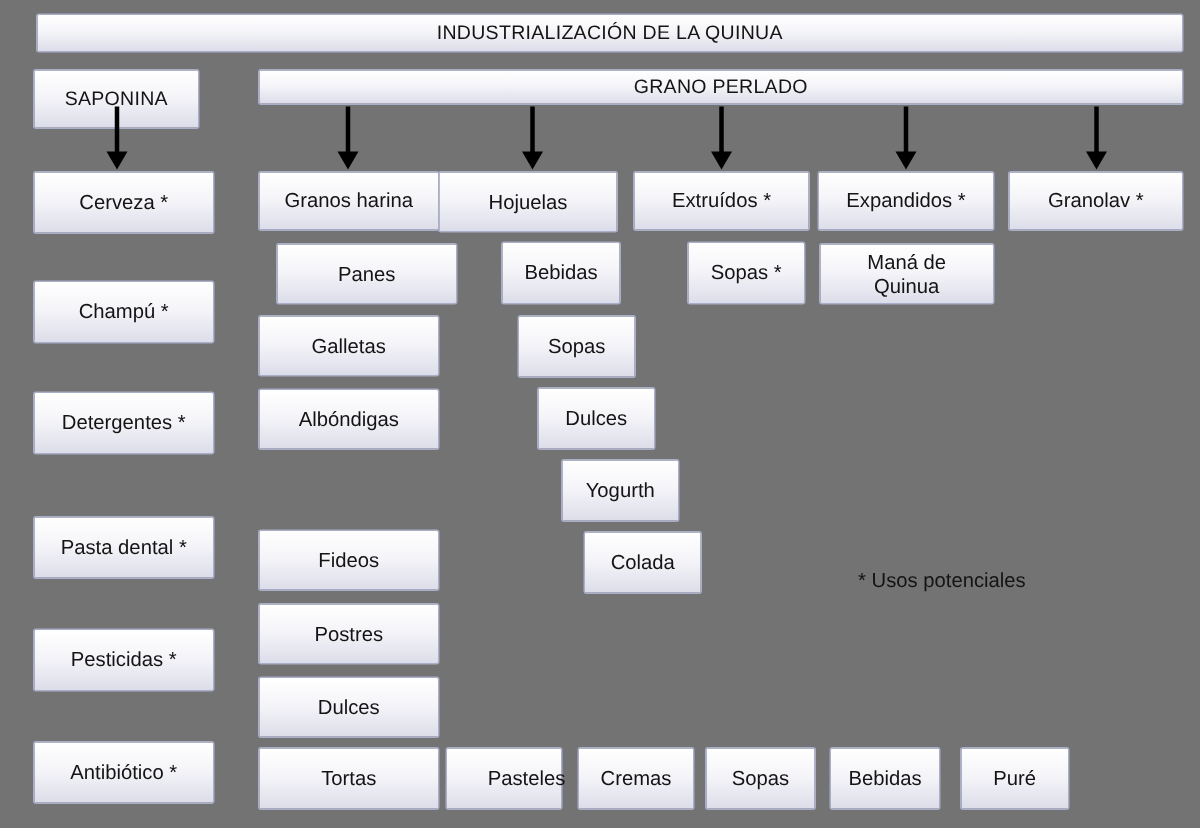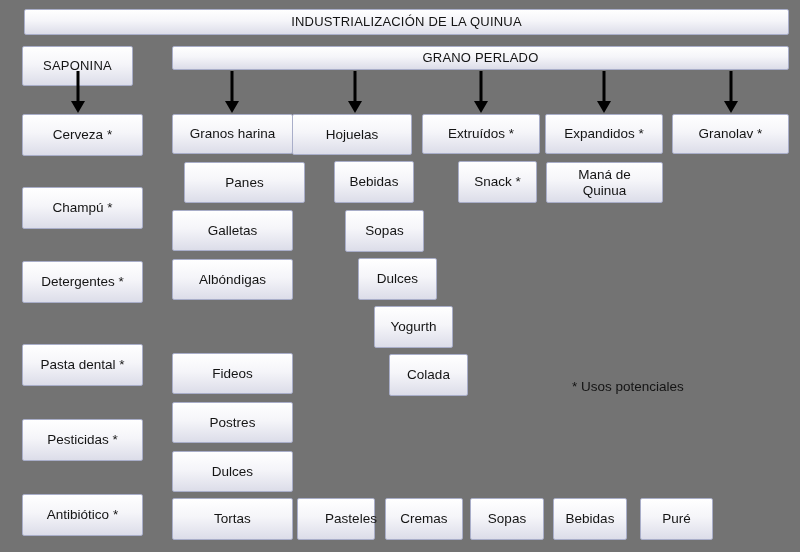--- a/index.html
+++ b/index.html
@@ -121,21 +121,21 @@
   <div class="box" style="left:172px; top:498px; width:121px; height:42px;">Tortas</div>
 
   <div class="box" style="left:292px; top:114px; width:120px; height:41px;">Hojuelas</div>
   <div class="box" style="left:334px; top:161px; width:80px; height:42px;">Bebidas</div>
   <div class="box" style="left:345px; top:210px; width:79px; height:42px;">Sopas</div>
   <div class="box" style="left:358px; top:258px; width:79px; height:42px;">Dulces</div>
   <div class="box" style="left:374px; top:306px; width:79px; height:42px;">Yogurth</div>
   <div class="box" style="left:389px; top:354px; width:79px; height:42px;">Colada</div>
 
   <div class="box" style="left:422px; top:114px; width:118px; height:40px;">Extruídos *</div>
-  <div class="box" style="left:458px; top:161px; width:79px; height:42px;">Snack *</div>
+  <div class="box" style="left:458px; top:161px; width:79px; height:42px;">Sopas *</div>
 
   <div class="box" style="left:545px; top:114px; width:118px; height:40px;">Expandidos *</div>
   <div class="box wrap" style="left:546px; top:162px; width:117px; height:41px;">Maná de Quinua</div>
 
   <div class="box" style="left:672px; top:114px; width:117px; height:40px;">Granolav *</div>
 
   <div class="note">* Usos potenciales</div>
 
   <div class="box" style="left:297px; top:498px; width:78px; height:42px;padding-left:30px;">Pasteles</div>
   <div class="box" style="left:385px; top:498px; width:78px; height:42px;">Cremas</div>

